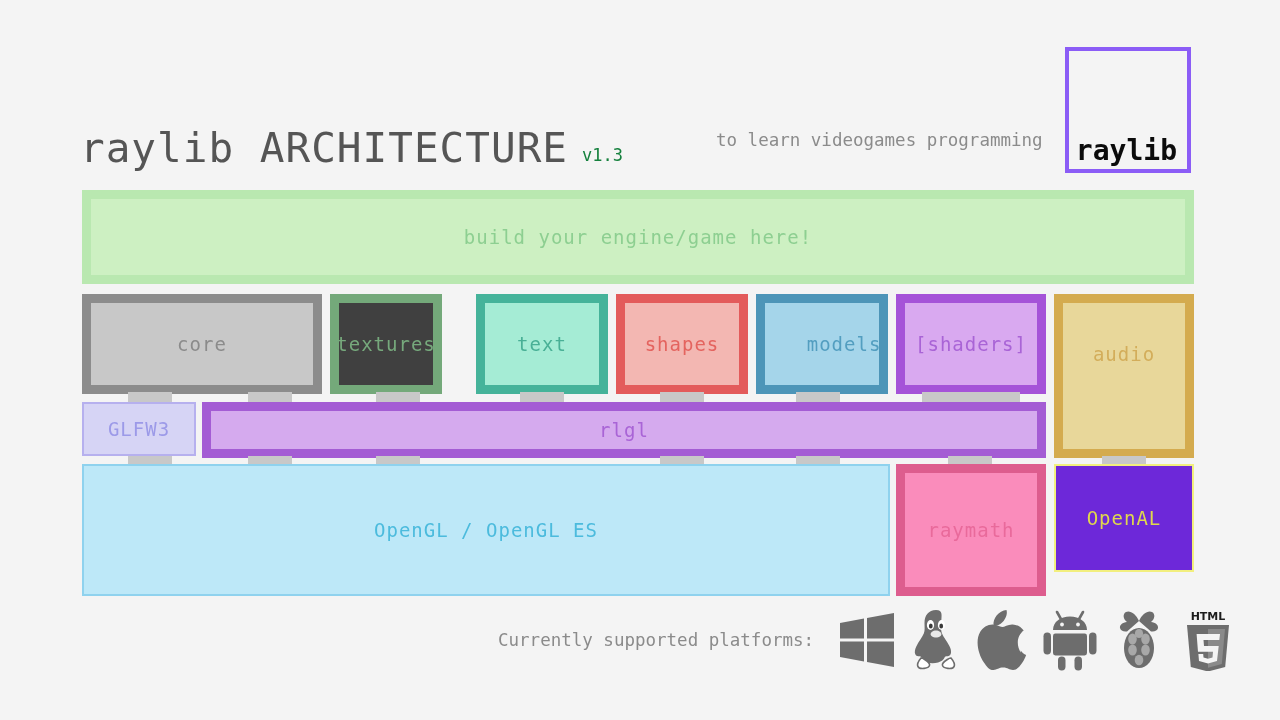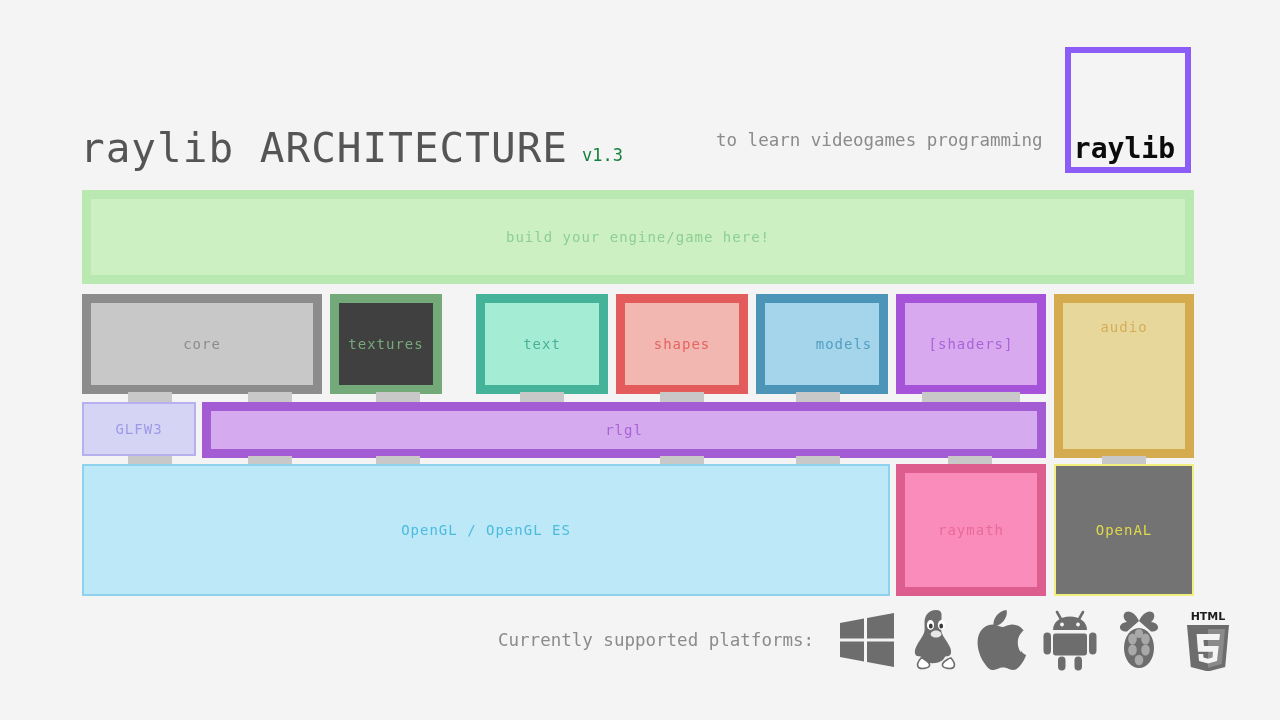--- a/index.html
+++ b/index.html
@@ -44,42 +44,42 @@
     font-size: 17.5px;
     line-height: 25px;
     color: #8b8b8b;
     text-align: left;
     white-space: nowrap;
   }
 
   #logo-box {
     left: 1065px; top: 47px;
     width: 126px; height: 126px;
-    border: 6px solid #8b5cf6;
+    border: 4px solid #8b5cf6;
     background: #f4f4f4;
     box-sizing: border-box;
     padding-left: 34px;
   }
   #logo-text {
     position: absolute;
     right: 10px; bottom: 4px;
     font-size: 28px;
     font-weight: bold;
     color: #0b0b0b;
     letter-spacing: 0px;
     line-height: 1;
   }
 
   
   .block {
     box-sizing: border-box;
     display: flex;
     align-items: center;
     justify-content: center;
-    font-size: 14px;
+    font-size: 19px;
     letter-spacing: 1px;
     white-space: nowrap;
   }
   .block.thick { border-width: 9px; border-style: solid; }
   .block.thin  { border-width: 2px; border-style: solid; }
 
   
   .tab {
     background: #c8c8c8;
     height: 10px;
@@ -131,21 +131,21 @@
   </div>
 <div class="abs block thick" id="mod-shapes" style="left: 616px; top: 294px; width: 132px; height: 100px; border-color: rgb(227, 91, 91); background: rgb(243, 183, 178); color: rgb(228, 100, 95);">
     <span>shapes</span>
   </div>
 <div class="abs block thick" id="mod-models" style="left: 756px; top: 294px; width: 132px; height: 100px; border-color: rgb(77, 149, 184); background: rgb(165, 213, 234); color: rgb(83, 158, 192); padding-left: 44px;">
     <span>models</span>
   </div>
 <div class="abs block thick" id="mod-shaders" style="left: 896px; top: 294px; width: 150px; height: 100px; border-color: rgb(165, 83, 216); background: rgb(217, 169, 240); color: rgb(169, 100, 214);">
     <span>[shaders]</span>
   </div>
-<div class="abs block thick" id="mod-audio" style="left: 1054px; top: 294px; width: 140px; height: 164px; align-items: flex-start; padding-top: 16px; border-color: rgb(212, 171, 79); background: rgb(232, 215, 154); color: rgb(211, 173, 90);">
+<div class="abs block thick" id="mod-audio" style="left: 1054px; top: 294px; width: 140px; height: 164px; align-items: flex-start; padding-top: 40px; border-color: rgb(212, 171, 79); background: rgb(232, 215, 154); color: rgb(211, 173, 90);">
     <span>audio</span>
   </div>
 
 <div class="abs tab" style="left:128px; top:392px; width:44px;"></div>
 <div class="abs tab" style="left:248px; top:392px; width:44px;"></div>
 <div class="abs tab" style="left:376px; top:392px; width:44px;"></div>
 <div class="abs tab" style="left:520px; top:392px; width:44px;"></div>
 <div class="abs tab" style="left:660px; top:392px; width:44px;"></div>
 <div class="abs tab" style="left:796px; top:392px; width:44px;"></div>
 <div class="abs tab" style="left:922px; top:392px; width:98px;"></div>
@@ -164,21 +164,21 @@
 <div class="abs tab" style="left:796px; top:456px; width:44px;"></div>
 <div class="abs tab" style="left:948px; top:456px; width:44px;"></div>
 <div class="abs tab" style="left:1102px; top:456px; width:44px;"></div>
 
 <div class="abs block thin" id="low-opengl" style="left: 82px; top: 464px; width: 808px; height: 132px; border-color: rgb(143, 210, 238); background: rgb(189, 232, 248); color: rgb(76, 187, 221);">
     <span>OpenGL / OpenGL ES</span>
   </div>
 <div class="abs block thick" id="low-raymath" style="left: 896px; top: 464px; width: 150px; height: 132px; border-color: rgb(221, 93, 142); background: rgb(250, 140, 187); color: rgb(233, 106, 155);">
     <span>raymath</span>
   </div>
-<div class="abs block thin" id="low-openal" style="left: 1054px; top: 464px; width: 140px; height: 132px; border-color: rgb(242, 239, 126); background: #737373; color: rgb(224, 216, 76);">
+<div class="abs block thin" id="low-openal" style="left: 1054px; top: 464px; width: 140px; height: 108px; border-color: rgb(242, 239, 126); background: #6d28d9; color: rgb(224, 216, 76);">
     <span>OpenAL</span>
   </div>
 
 <div class="abs" id="platforms-row">
   <span id="platforms-label">Currently supported platforms:</span>
 
   <span class="plat-icon">
     <svg width="58" height="58" viewBox="0 0 58 58">
       <g fill="#6d6d6d">
         <polygon points="2,12 26,7.5 26,27.5 2,27.5"></polygon>

